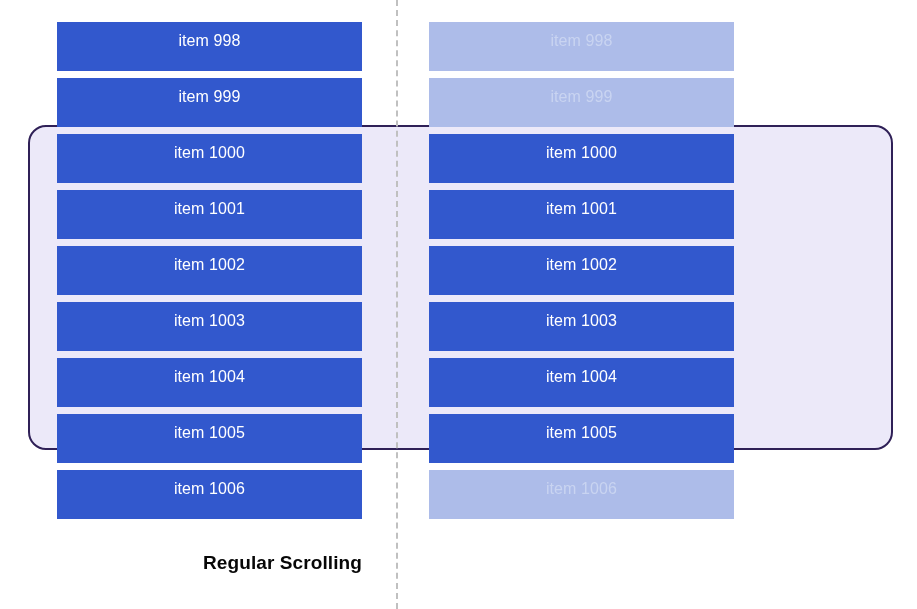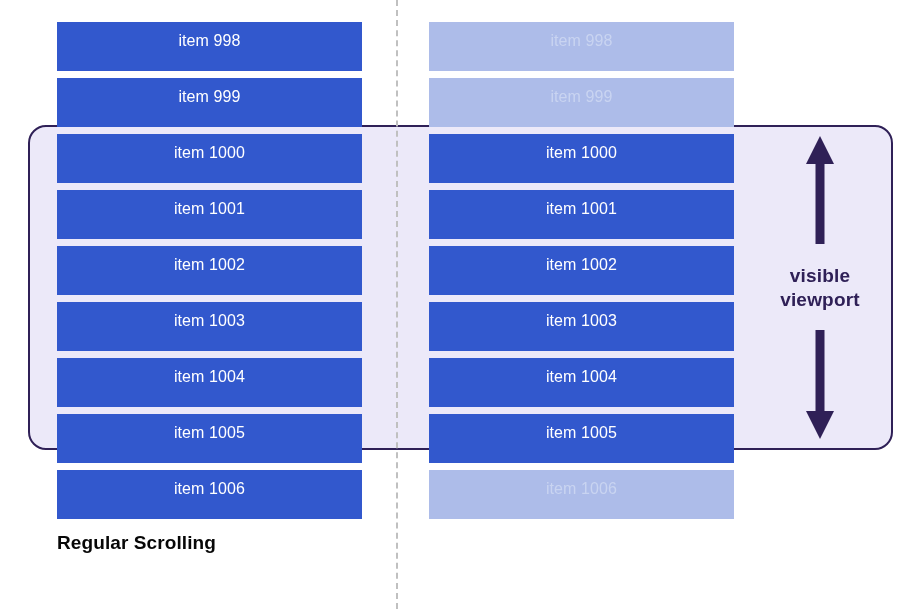--- a/index.html
+++ b/index.html
@@ -98,24 +98,24 @@
     font-weight: bold;
     color: #2f2057;
     line-height: 1.25;
     letter-spacing: 0.2px;
     white-space: pre-line;
   }
 
   
   .caption {
     position: absolute;
-    top: 528px;
+    top: 548px;
     height: 30px;
     line-height: 30px;
-    text-align: left;
+    text-align: right;
     font-size: 19px;
     font-weight: bold;
     color: #070707;
     letter-spacing: 0.1px;
     z-index: 4;
   }
   #caption-regular { left: 57px; width: 305px; }
   #caption-virtualized { left: 429px; width: 305px; }
 </style>
 </head>
@@ -144,28 +144,16 @@
       <div class="item-bar placeholder" style="top: 78px;">item 999</div>
       <div class="item-bar rendered" style="top: 134px;">item 1000</div>
       <div class="item-bar rendered" style="top: 190px;">item 1001</div>
       <div class="item-bar rendered" style="top: 246px;">item 1002</div>
       <div class="item-bar rendered" style="top: 302px;">item 1003</div>
       <div class="item-bar rendered" style="top: 358px;">item 1004</div>
       <div class="item-bar rendered" style="top: 414px;">item 1005</div>
       <div class="item-bar placeholder" style="top: 470px;">item 1006</div>
     </div>
 
-  <div id="viewport-annotation">
-    <svg width="150" height="315" viewBox="0 0 150 315">
-      <g fill="#2f2057" stroke="#2f2057">
-        <path d="M75 6 L61 34 L89 34 Z" stroke="none"></path>
-        <rect x="70.5" y="32" width="9" height="82" stroke="none"></rect>
-        <rect x="70.5" y="200" width="9" height="82" stroke="none"></rect>
-        <path d="M75 309 L61 281 L89 281 Z" stroke="none"></path>
-      </g>
-    </svg>
-    <div id="viewport-label">visible
-viewport</div>
-  </div>
 
   <div class="caption" id="caption-regular">Regular Scrolling</div>
 
 </div>
 
 </body></html>

